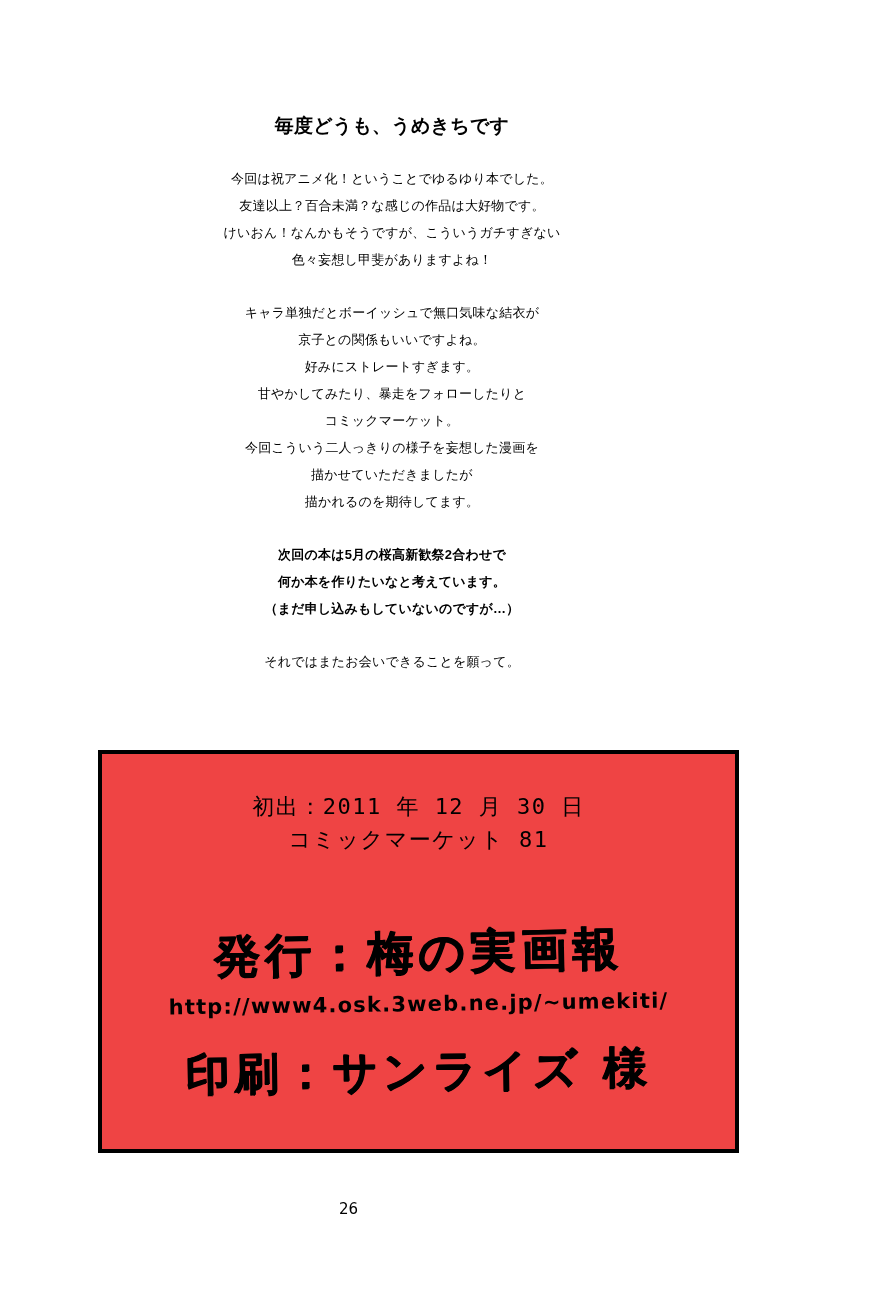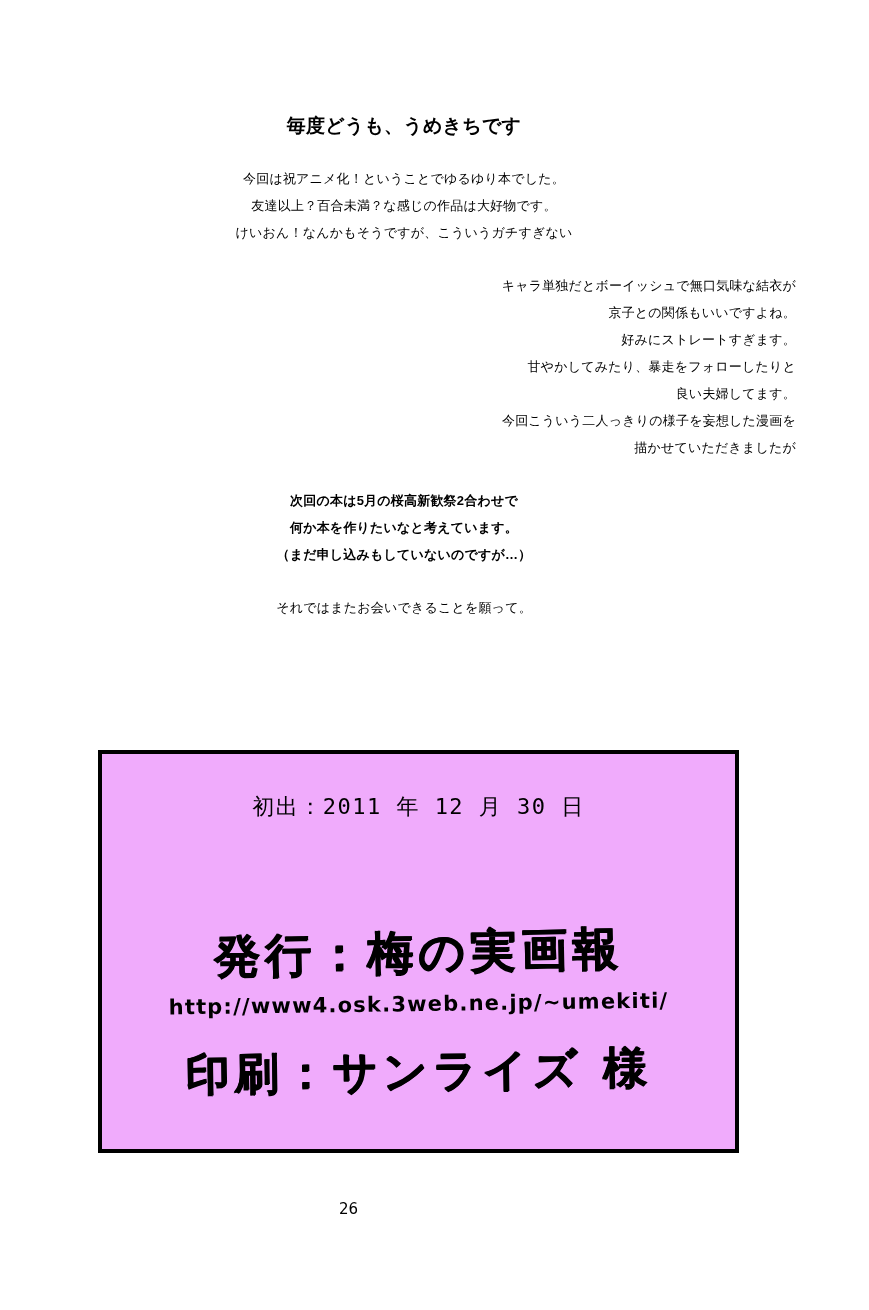--- a/index.html
+++ b/index.html
@@ -13,52 +13,52 @@
     position: relative;
     font-family: "Liberation Sans", sans-serif;
     color: #000000;
     overflow: hidden;
   }
 
   
   .afterword {
     position: absolute;
     top: 112px;
-    left: 12px;
+    left: 0;
     width: 784px;
     text-align: center;
   }
   .afterword .para {
     margin: 0 0 26px 0;
   }
   .afterword .line {
     font-size: 13px;
     line-height: 27px;
     letter-spacing: 0.2px;
     white-space: nowrap;
   }
   .afterword .para.first .line {
     font-weight: bold;
     font-size: 19px;
   }
   .afterword .para.p2 { margin-top: 14px; }
-  .afterword .para.p3 { margin-top: 16px; text-align: right; }
+  .afterword .para.p3 { margin-top: 16px; }
   .afterword .para.p4 { margin-top: 18px; font-weight: bold; }
   .afterword .para.p5 { margin-top: 16px; }
 
   
   .colophon {
     position: absolute;
     left: 98px;
     top: 750px;
     width: 641px;
     height: 403px;
     border: 4px solid #000;
     box-sizing: border-box;
-    background: #f0abfc;
+    background: #ef4444;
   }
   .colophon-inner {
     position: relative;
     width: 100%;
     height: 100%;
   }
   .pubinfo {
     position: absolute;
     top: 36px;
     left: 0;
@@ -123,49 +123,52 @@
 <div class="afterword">
 
   <div class="para first">
     <div class="line">毎度どうも、うめきちです</div>
   </div>
 
   <div class="para p2">
     <div class="line">今回は祝アニメ化！ということでゆるゆり本でした。</div>
     <div class="line">友達以上？百合未満？な感じの作品は大好物です。</div>
     <div class="line">けいおん！なんかもそうですが、こういうガチすぎない</div>
+    <div class="line">色々妄想し甲斐がありますよね！</div>
   </div>
 
   <div class="para p3">
     <div class="line">キャラ単独だとボーイッシュで無口気味な結衣が</div>
     <div class="line">京子との関係もいいですよね。</div>
     <div class="line">好みにストレートすぎます。</div>
     <div class="line">甘やかしてみたり、暴走をフォローしたりと</div>
-    <div class="line">良い夫婦してます。</div>
+    <div class="line">コミックマーケット。</div>
     <div class="line">今回こういう二人っきりの様子を妄想した漫画を</div>
     <div class="line">描かせていただきましたが</div>
+    <div class="line">描かれるのを期待してます。</div>
   </div>
 
   <div class="para p4">
     <div class="line">次回の本は5月の桜高新歓祭2合わせで</div>
     <div class="line">何か本を作りたいなと考えています。</div>
     <div class="line">（まだ申し込みもしていないのですが…）</div>
   </div>
 
   <div class="para p5">
     <div class="line">それではまたお会いできることを願って。</div>
   </div>
 
 </div>
 
 <div class="colophon">
   <div class="colophon-inner">
 
     <div class="pubinfo">
       <div class="line">初出：2011 年 12 月 30 日</div>
+      <div class="line">コミックマーケット 81</div>
     </div>
 
     <div class="hand hand-publisher">発行：梅の実画報</div>
     <div class="hand hand-url">http://www4.osk.3web.ne.jp/~umekiti/</div>
     <div class="hand hand-printer">印刷：サンライズ 様</div>
 
   </div>
 </div>
 
 <div class="page-number">26</div>

